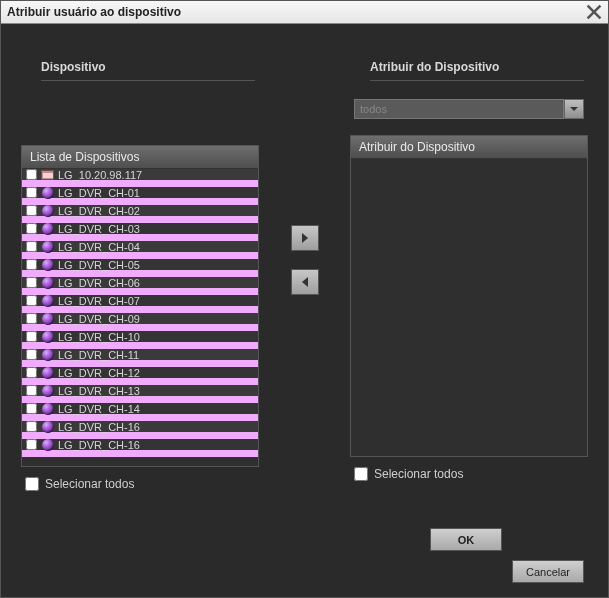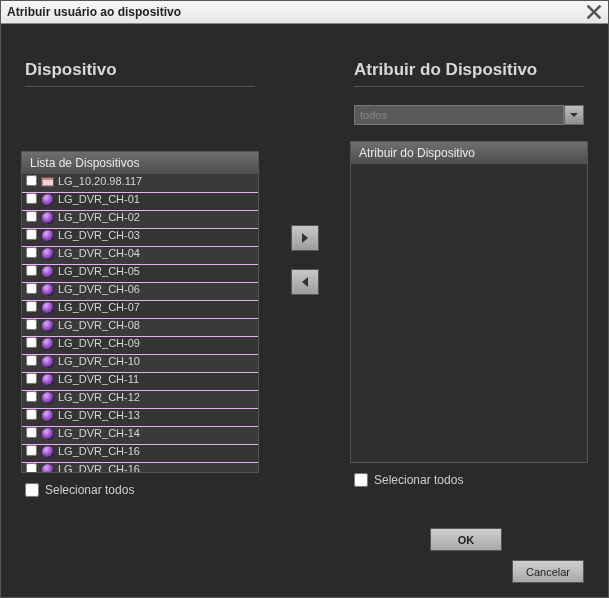--- a/index.html
+++ b/index.html
@@ -61,25 +61,26 @@
     flex: 1;
     display: flex;
     flex-direction: column;
     align-items: center;
     justify-content: flex-start;
     padding-top: 165px;
     gap: 18px;
   }
   .section-header {
     font-weight: bold;
-    font-size: 17px;
+    font-size: 12px;
     color: #d8d8d8;
     padding-bottom: 6px;
     border-bottom: 1px solid #555;
     margin-bottom: 18px;
+    margin-left: 16px;
   }
   .listbox {
     border: 1px solid #555;
     background: #2f2f2f;
     height: 322px;
     display: flex;
     flex-direction: column;
     overflow: hidden;
     margin-left: -4px;
     margin-right: -4px;
@@ -91,27 +92,27 @@
     padding: 4px 8px;
     border-bottom: 1px solid #333;
   }
   .device-list {
     flex: 1;
     overflow-y: auto;
     background: #2f2f2f;
   }
   .device-row {
     display: flex;
-    align-items: flex-start;
+    align-items: center;
     height: 18px;
     padding: 0 4px;
     gap: 4px;
     color: #d6d6d6;
     font-size: 11px;
-    border-bottom: 1px solid #f0abfc;
+    border-bottom: 7px solid #f0abfc;
   }
   .device-row:nth-child(odd){ background:#3a3a3a;}
   .device-row:nth-child(even){ background:#343434;}
   .device-row input[type=checkbox]{
     width:11px;height:11px;
     accent-color:#888;
   }
   .dev-icon {
     width:13px;height:13px;
     display:inline-flex;align-items:center;justify-content:center;
@@ -274,27 +275,20 @@
                 <span class="dev-icon">
                   <span class="ch-icon"></span>
                 </span>
                 <span>LG_DVR_CH-07</span>
               </div>
               <div class="device-row">
                 <input type="checkbox" style="">
                 <span class="dev-icon">
                   <span class="ch-icon"></span>
                 </span>
-                <span>LG_DVR_CH-08</span>
-              </div>
-              <div class="device-row">
-                <input type="checkbox" style="">
-                <span class="dev-icon">
-                  <span class="ch-icon"></span>
-                </span>
                 <span>LG_DVR_CH-09</span>
               </div>
               <div class="device-row">
                 <input type="checkbox" style="">
                 <span class="dev-icon">
                   <span class="ch-icon"></span>
                 </span>
                 <span>LG_DVR_CH-10</span>
               </div>
               <div class="device-row">

